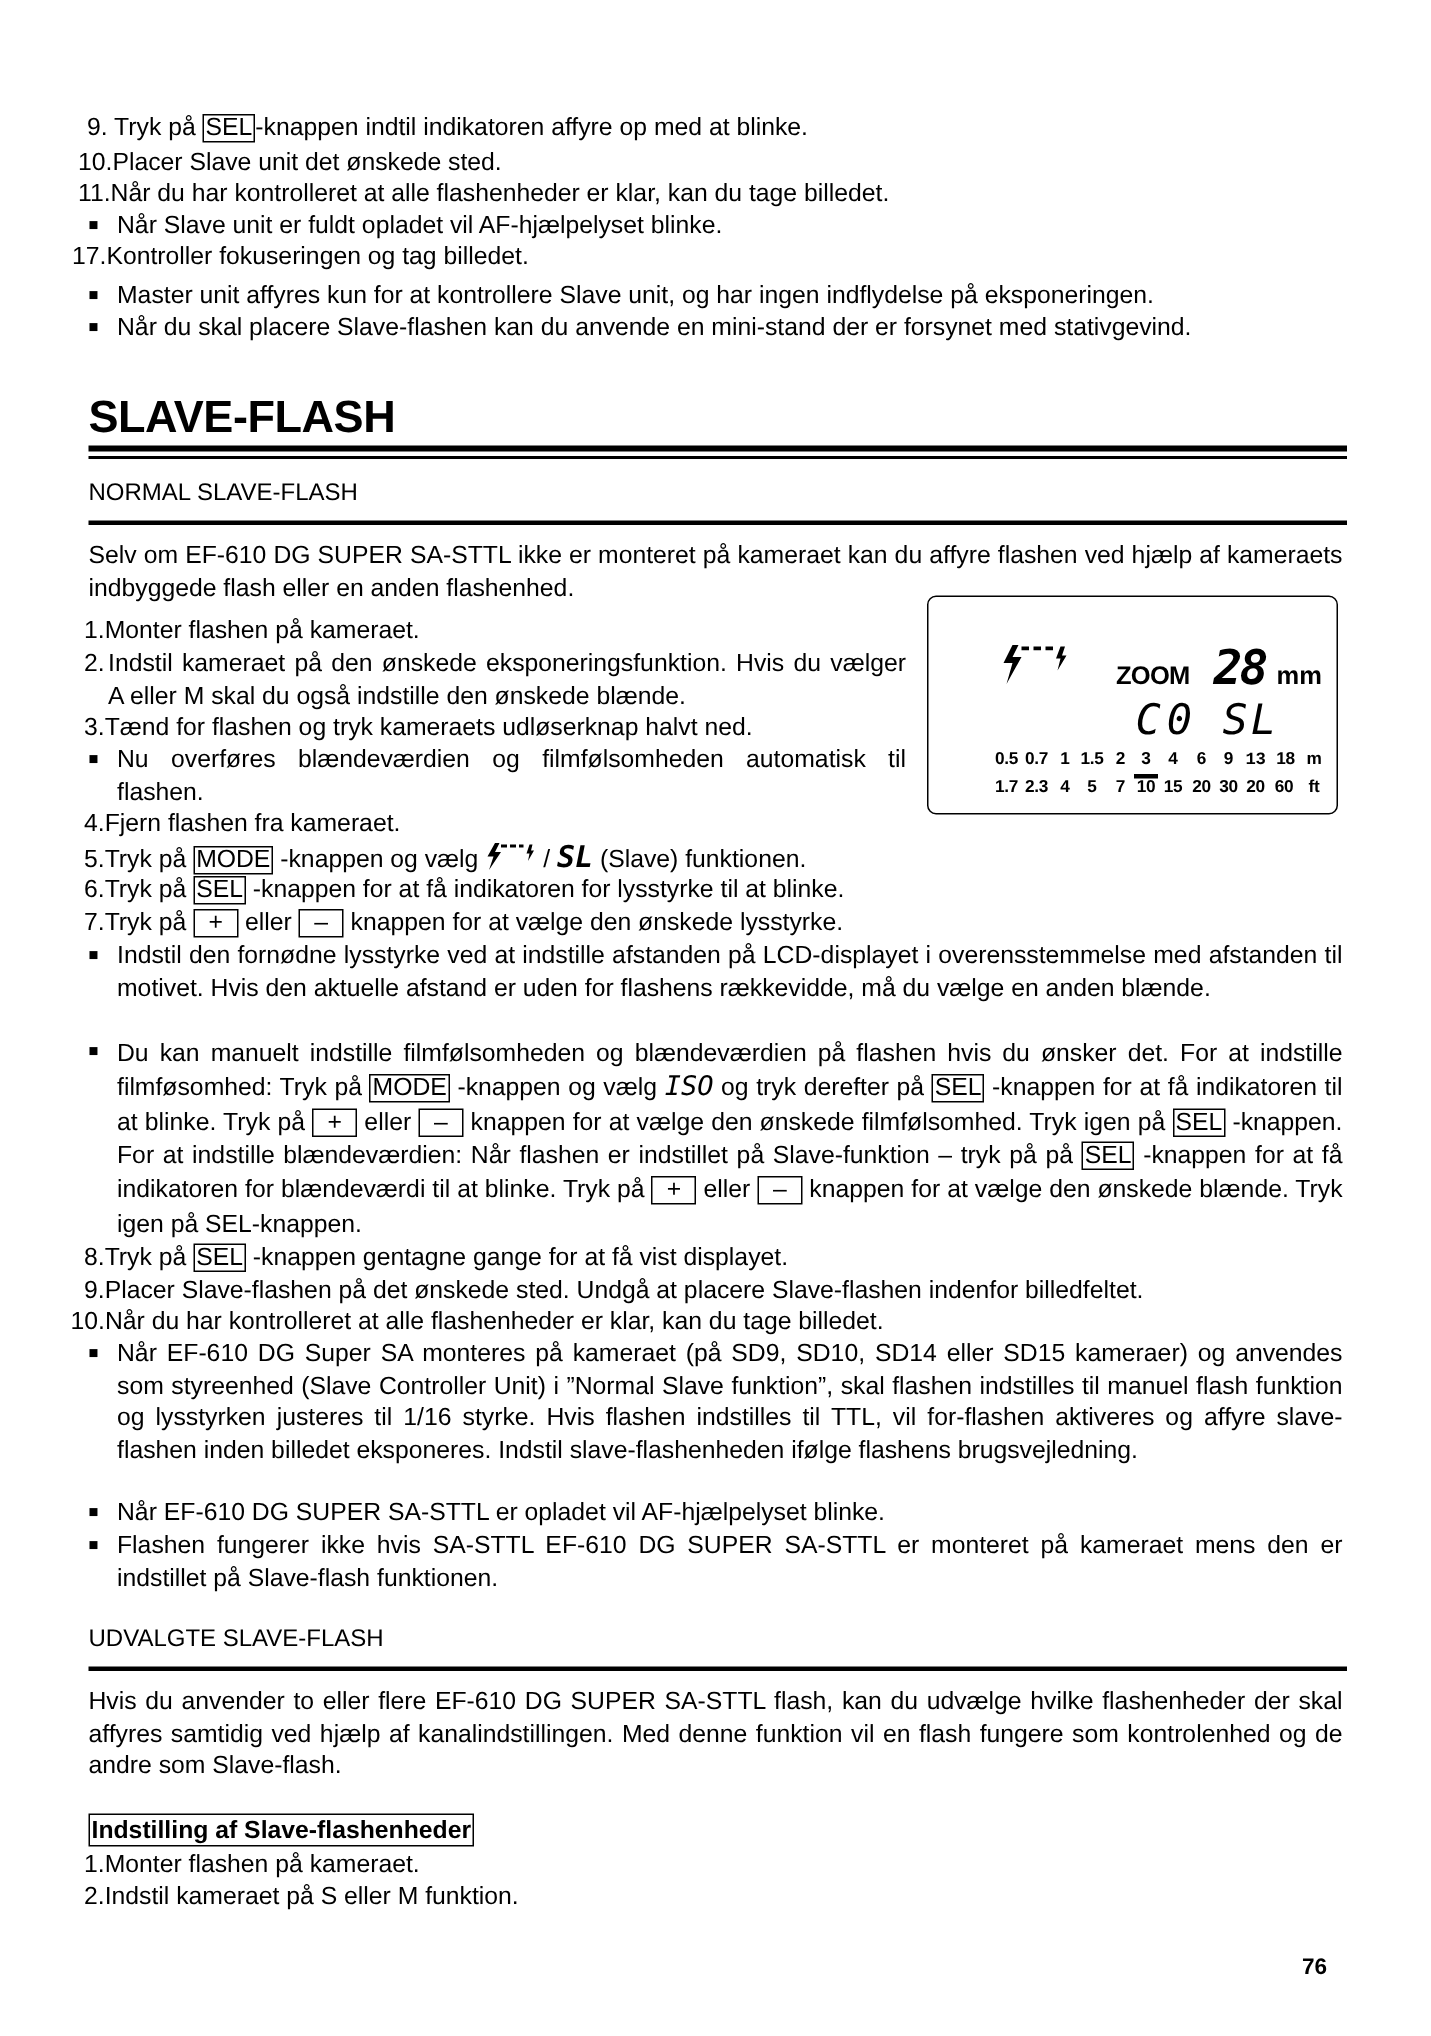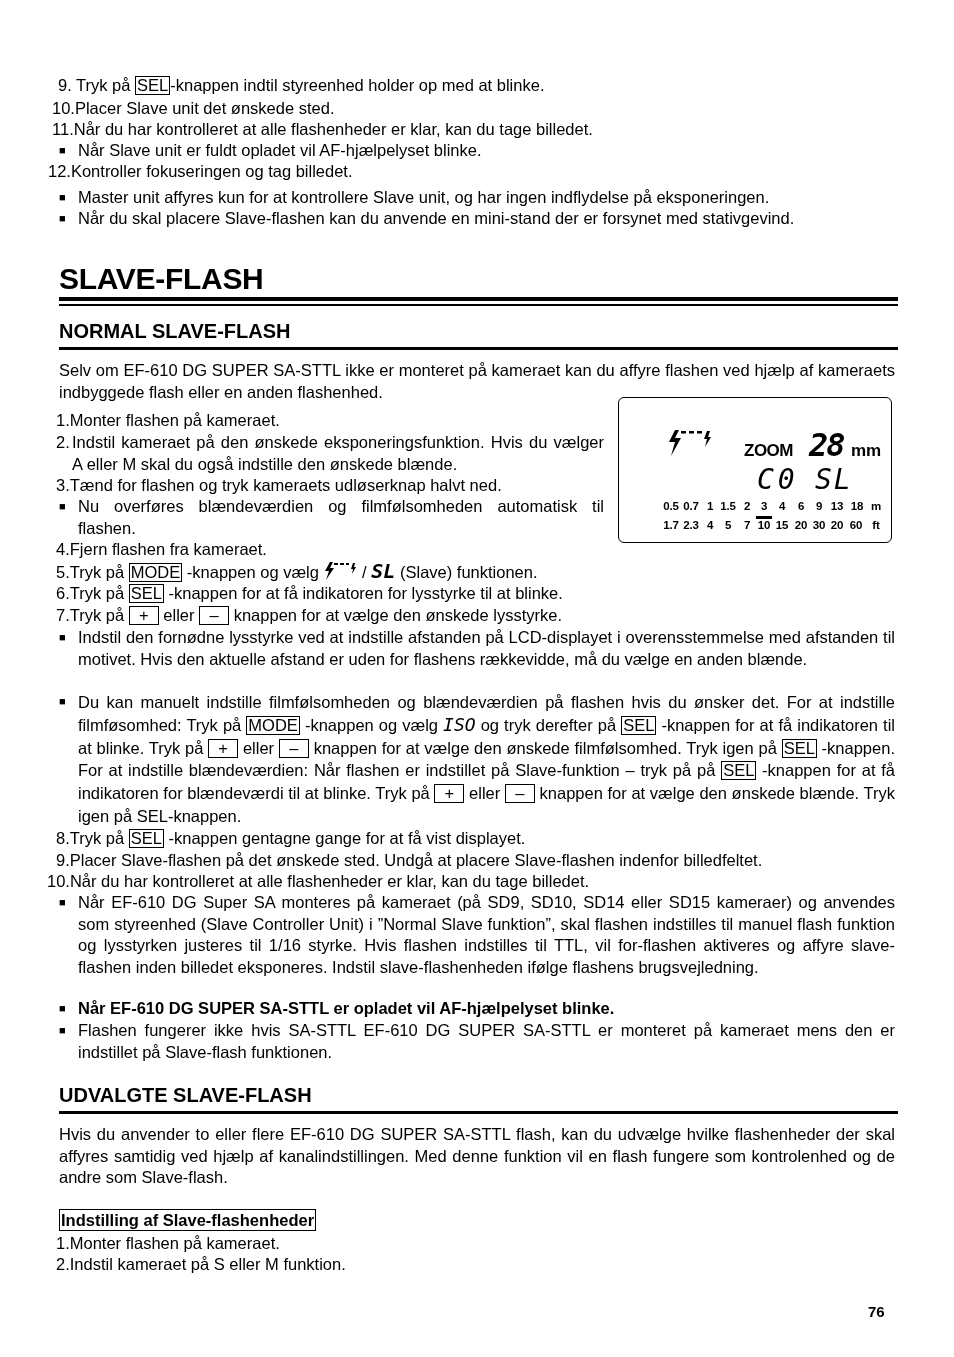--- a/index.html
+++ b/index.html
@@ -8,49 +8,49 @@
     font-family: "Liberation Sans", sans-serif; color: #000; font-size: 16.5px;
   }
   .abs { position: absolute; }
   .line { position: absolute; white-space: nowrap; line-height: 21px; font-size: 16.5px; }
   .bullet { position: absolute; left: 59px; font-size: 11px; line-height: 21px; }
   .box { border: 1px solid #000; padding: 0 1px; line-height: 17px; display: inline-block; }
   .kbox { border: 1px solid #000; display: inline-block; width: 28px; text-align: center; line-height: 17px; }
   .just { position: absolute; text-align: justify; line-height: 21.5px; font-size: 16.5px; }
   .just-last { text-align-last: left; }
   h1 { position: absolute; left: 59px; top: 262px; margin: 0; font-size: 30px; font-weight: bold; letter-spacing: -0.3px; }
-  h2 { position: absolute; margin: 0; font-size: 20px; font-weight: bold; }
+  h2 { position: absolute; margin: 0; font-size: 16px; font-weight: normal; }
   .rule { position: absolute; background: #000; }
   .lcd {
     position: absolute; left: 618px; top: 397px; width: 274px; height: 146px;
     border: 1px solid #000; border-radius: 6px; box-sizing: border-box;
   }
   .lcd .seg { font-family: "DejaVu Sans Mono", monospace; font-style: italic; font-weight: bold; }
   .lcd-scale { position: absolute; font-size: 11.5px; font-weight: bold; letter-spacing: -0.2px; white-space: nowrap; }
   .lcd-scale span { position: absolute; text-align: center; }
   .glyph { font-family: "DejaVu Sans Mono", monospace; font-weight: bold; font-style: italic; }
   .pagenum { position: absolute; left: 868px; top: 1303px; font-size: 15px; font-weight: bold; }
 </style>
 </head>
 <body>
 
 <div class="line" style="left:58px;top:75px;">
   <span>9.</span>
-  <span>Tryk på </span><span class="box">SEL</span><span>-knappen indtil styreenhed holder op med at blinke.</span>
+  <span>Tryk på </span><span class="box">SEL</span><span>-knappen indtil indikatoren affyre op med at blinke.</span>
 </div>
 <div class="line" style="left:52px;top:98px;">
   <span>10.</span><span>Placer Slave unit det ønskede sted.</span>
 </div>
 <div class="line" style="left:52px;top:119px;">
   <span>11.</span><span>Når du har kontrolleret at alle flashenheder er klar, kan du tage billedet.</span>
 </div>
 <span class="bullet" style="top:140px;">■</span>
 <div class="line" style="left:78px;top:140px;">Når Slave unit er fuldt opladet vil AF-hjælpelyset blinke.</div>
 <div class="line" style="left:48px;top:161px;">
-  <span>12.</span><span>Kontroller fokuseringen og tag billedet.</span>
+  <span>17.</span><span>Kontroller fokuseringen og tag billedet.</span>
 </div>
 <span class="bullet" style="top:187px;">■</span>
 <div class="line" style="left:78px;top:187px;">Master unit affyres kun for at kontrollere Slave unit, og har ingen indflydelse på eksponeringen.</div>
 <span class="bullet" style="top:208px;">■</span>
 <div class="line" style="left:78px;top:208px;">Når du skal placere Slave-flashen kan du anvende en mini-stand der er forsynet med stativgevind.</div>
 
 <h1>SLAVE-FLASH</h1>
 <div class="rule" style="left:59px;top:297px;width:839px;height:4px;"></div>
 <div class="rule" style="left:59px;top:304px;width:839px;height:2px;"></div>
 
@@ -91,21 +91,21 @@
   <div class="lcd-scale" style="left:42px;top:102px;">
     <span style="left:0px;width:20px;">0.5</span>
     <span style="left:20px;width:20px;">0.7</span>
     <span style="left:42px;width:14px;">1</span>
     <span style="left:56px;width:22px;">1.5</span>
     <span style="left:78px;width:16px;">2</span>
     <span style="left:95px;width:16px;">3</span>
     <span style="left:113px;width:16px;">4</span>
     <span style="left:132px;width:16px;">6</span>
     <span style="left:150px;width:16px;">9</span>
-    <span style="left:166px;width:20px;">13</span>
+    <span style="left:166px;width:20px;font-family:Liberation Mono, monospace;">13</span>
     <span style="left:186px;width:20px;">18</span>
     <span style="left:206px;width:18px;">m</span>
   </div>
   <div class="abs" style="left:137px;top:118px;width:16px;height:3px;background:#000;"></div>
   <div class="lcd-scale" style="left:42px;top:121px;">
     <span style="left:0px;width:20px;">1.7</span>
     <span style="left:20px;width:20px;">2.3</span>
     <span style="left:42px;width:14px;">4</span>
     <span style="left:58px;width:18px;">5</span>
     <span style="left:78px;width:16px;">7</span>
@@ -153,21 +153,21 @@
   <span>9.</span><span>Placer Slave-flashen på det ønskede sted. Undgå at placere Slave-flashen indenfor billedfeltet.</span>
 </div>
 <div class="line" style="left:47px;top:871px;">
   <span>10.</span><span>Når du har kontrolleret at alle flashenheder er klar, kan du tage billedet.</span>
 </div>
 
 <span class="bullet" style="top:892px;">■</span>
 <div class="just" style="left:78px;top:892px;width:817px;">Når EF-610 DG Super SA monteres på kameraet (på SD9, SD10, SD14 eller SD15 kameraer) og anvendes som styreenhed (Slave Controller Unit) i ”Normal Slave funktion”, skal flashen indstilles til manuel flash funktion og lysstyrken justeres til 1/16 styrke. Hvis flashen indstilles til TTL, vil for-flashen aktiveres og affyre slave-flashen inden billedet eksponeres. Indstil slave-flashenheden ifølge flashens brugsvejledning.</div>
 
 <span class="bullet" style="top:998px;">■</span>
-<div class="line" style="left:78px;top:998px;font-weight:bold;">Når EF-610 DG SUPER SA-STTL er opladet vil AF-hjælpelyset blinke.</div>
+<div class="line" style="left:78px;top:998px;">Når EF-610 DG SUPER SA-STTL er opladet vil AF-hjælpelyset blinke.</div>
 
 <span class="bullet" style="top:1020px;">■</span>
 <div class="just" style="left:78px;top:1020px;width:817px;">Flashen fungerer ikke hvis SA-STTL EF-610 DG SUPER SA-STTL er monteret på kameraet mens den er indstillet på Slave-flash funktionen.</div>
 
 <h2 style="left:59px;top:1084px;">UDVALGTE SLAVE-FLASH</h2>
 <div class="rule" style="left:59px;top:1111px;width:839px;height:3px;"></div>
 
 <div class="just" style="left:59px;top:1124px;width:836px;">Hvis du anvender to eller flere EF-610 DG SUPER SA-STTL flash, kan du udvælge hvilke flashenheder der skal affyres samtidig ved hjælp af kanalindstillingen. Med denne funktion vil en flash fungere som kontrolenhed og de andre som Slave-flash.</div>
 
 <div class="abs" style="left:59px;top:1209px;border:1px solid #000;padding:0 1px;font-weight:bold;font-size:16.5px;line-height:20px;">Indstilling af Slave-flashenheder</div>

